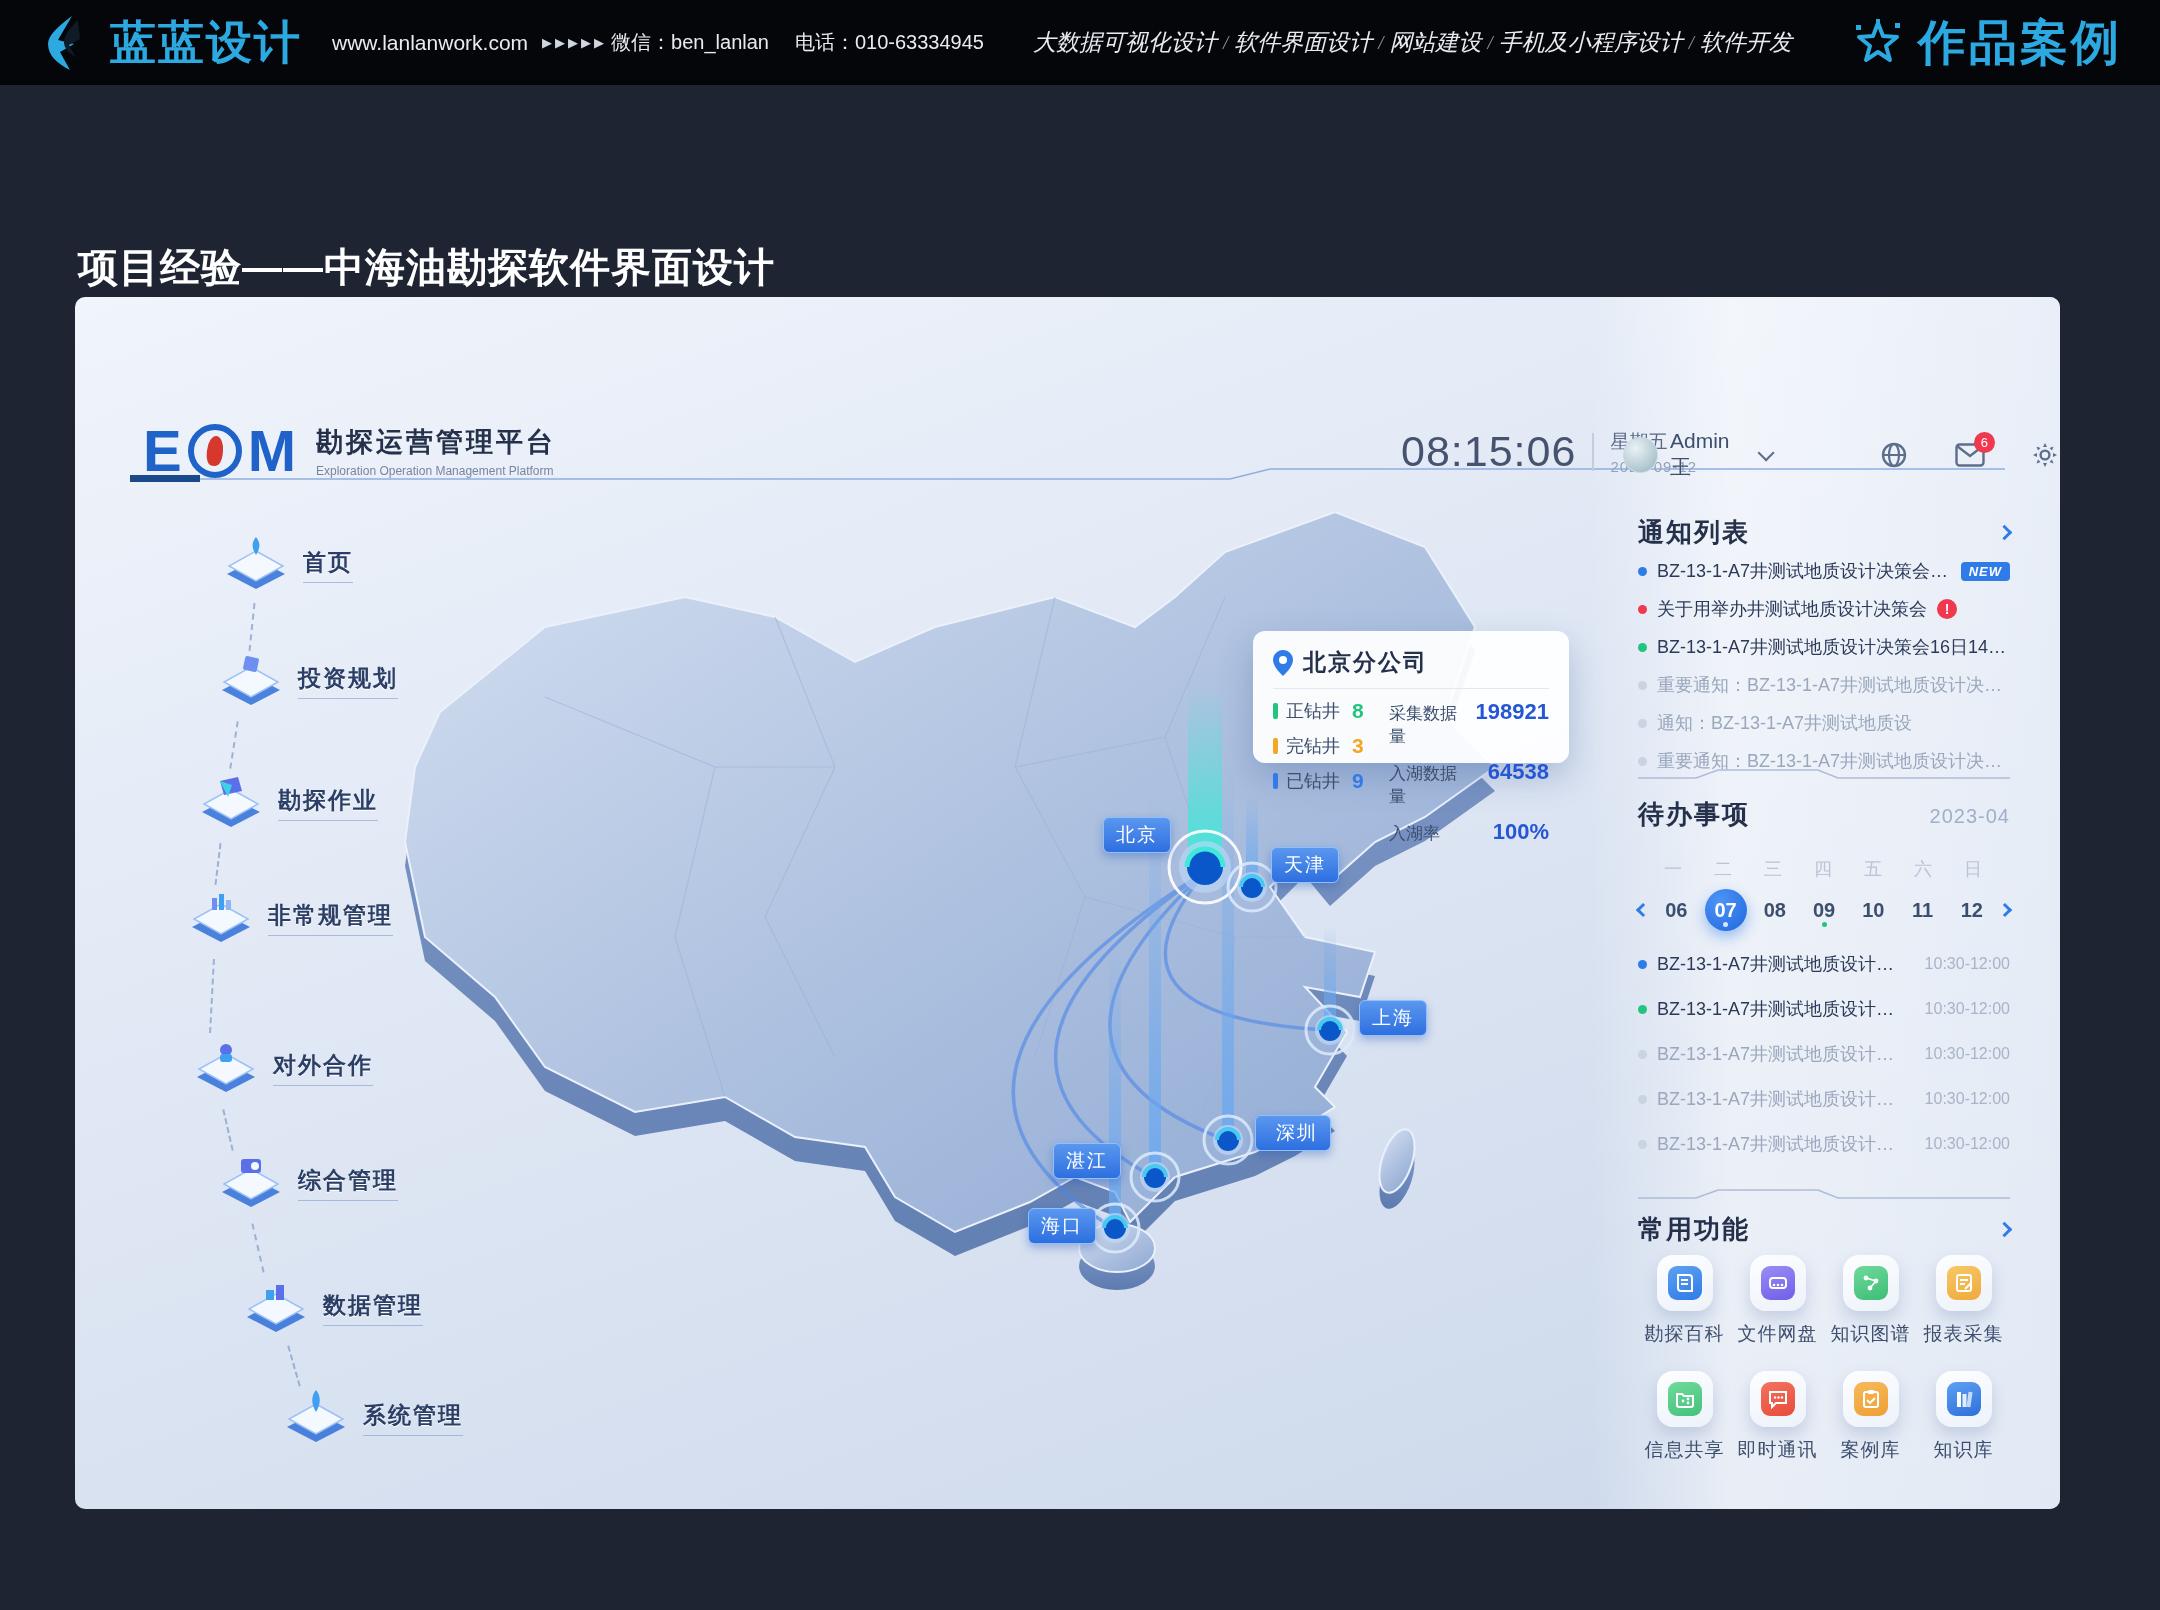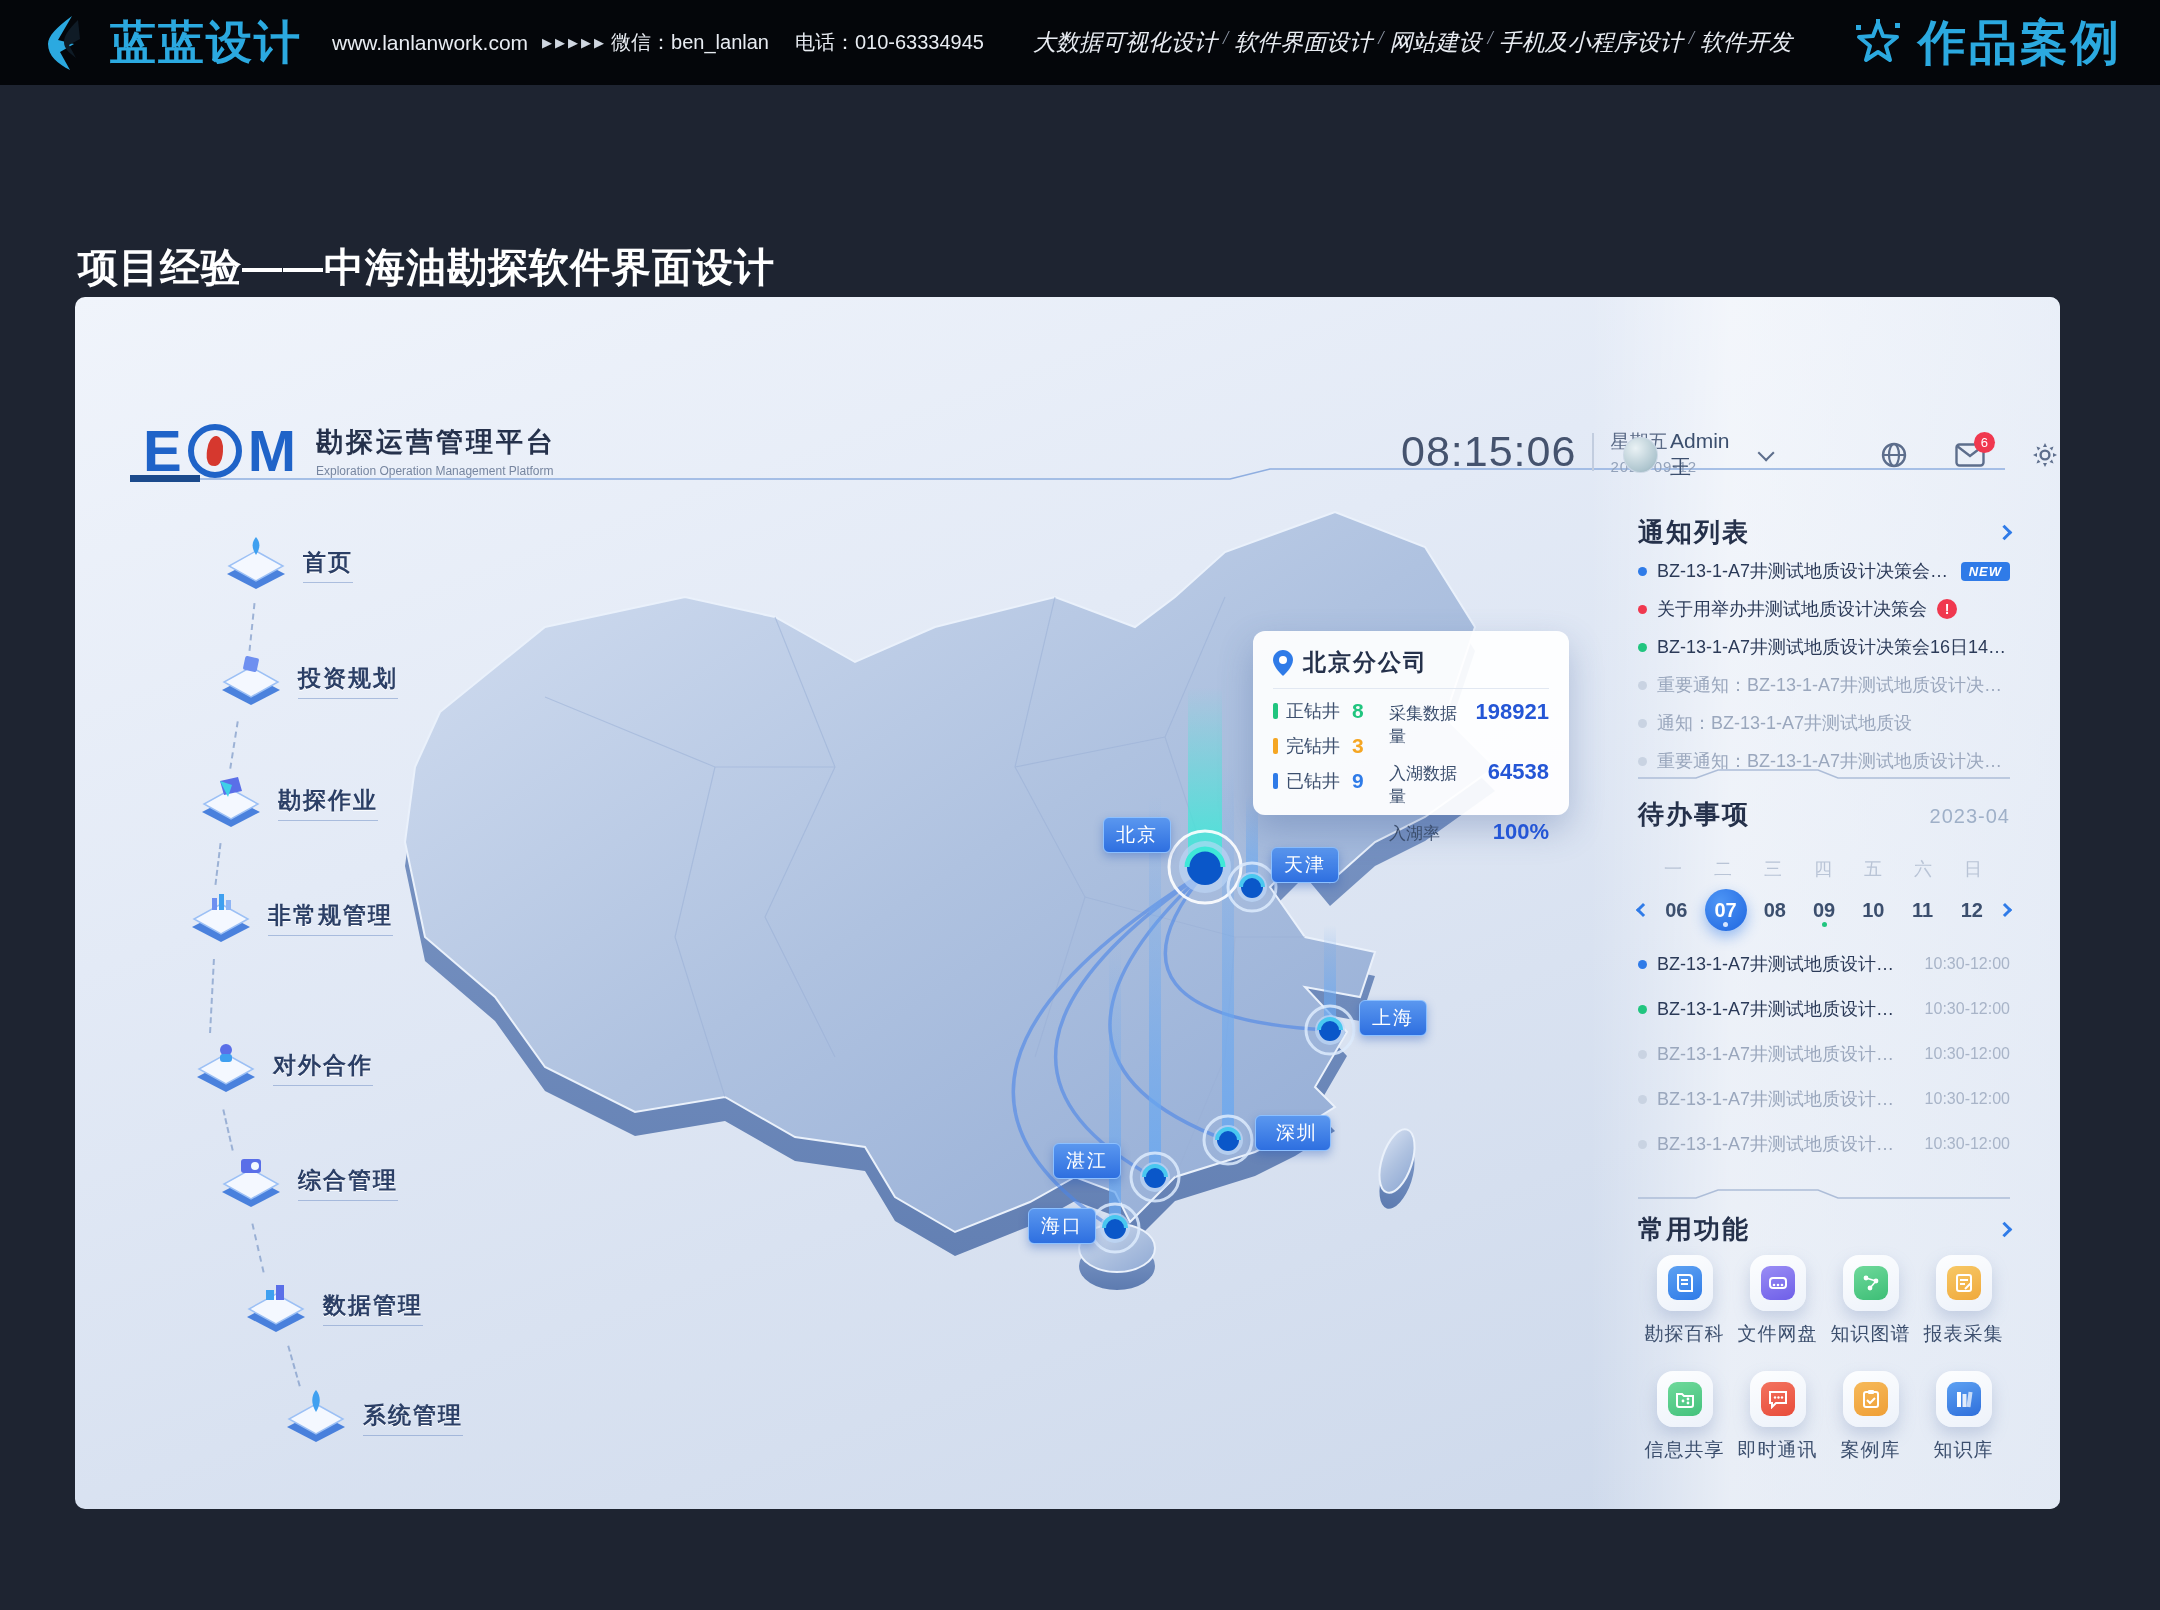--- a/index.html
+++ b/index.html
@@ -13,21 +13,21 @@
   .abs{position:absolute;}
 
   
   .topbar{position:absolute;left:0;top:0;width:2160px;height:85px;background:#04060A;display:flex;align-items:center;padding:0 38px;}
   .brand{display:flex;align-items:center;gap:14px;}
   .brand-name{color:var(--brand-blue);font-size:46px;font-weight:bold;letter-spacing:2px;}
   .contact{margin-left:30px;display:flex;flex-direction:row;gap:4px;color:#E8ECF2;}
   .contact .row1{font-size:21px;display:flex;gap:14px;align-items:center;}
   .contact .arrows{font-size:13px;letter-spacing:3px;color:#cfd6e0;}
   .contact .row2{font-size:20px;display:flex;gap:26px;}
-  .sitenav{margin-left:auto;display:flex;gap:6px;color:#E8ECF2;font-size:23px;font-style:italic;font-family:"Liberation Serif","DejaVu Serif",serif;}
+  .sitenav{margin-left:auto;display:flex;align-items:center;gap:6px;color:#E8ECF2;font-size:23px;font-style:italic;font-family:"Liberation Serif","DejaVu Serif",serif;}
   .sitenav .sep{color:#8d96a5;font-size:19px;}
   .cases{margin-left:60px;display:flex;align-items:center;gap:14px;}
   .cases .label{color:var(--brand-blue);font-size:48px;font-weight:bold;letter-spacing:3px;text-align:center;}
 
   
   .page-title{position:absolute;left:78px;top:240px;color:#FFFFFF;font-size:40px;font-weight:bold;letter-spacing:1px;}
 
   
   .dash{position:absolute;left:75px;top:297px;width:1985px;height:1212px;border-radius:10px;overflow:hidden;
         background:linear-gradient(160deg,#F0F4FB 0%,#E3EAF6 35%,#CBD7EA 100%);}
@@ -58,21 +58,21 @@
 
   
   .snav{position:absolute;display:flex;align-items:center;gap:14px;cursor:pointer;}
   .snav .lbl{font-size:23px;font-weight:bold;color:#2B3F66;letter-spacing:2px;text-shadow:0 1px 0 #fff;white-space:nowrap;border-bottom:1px solid rgba(120,150,200,.55);padding-bottom:4px;}
   .conn{position:absolute;width:0;border-left:2px dashed #7E9AC8;opacity:.7;}
 
   
   .citypill{position:absolute;padding:4px 12px;border-radius:6px;background:linear-gradient(180deg,#5A97EF,#2E6FE0);border:1px solid #8CC0FF;color:#fff;font-size:19px;letter-spacing:2px;box-shadow:0 4px 10px rgba(30,80,180,.35);}
 
   
-  .popup{position:absolute;left:1178px;top:334px;width:316px;height:184px;background:rgba(255,255,255,.93);border-radius:12px;box-shadow:0 14px 34px rgba(60,90,150,.3);padding:16px 20px 12px;}
+  .popup{position:absolute;left:1178px;top:334px;width:316px;height:132px;background:rgba(255,255,255,.93);border-radius:12px;box-shadow:0 14px 34px rgba(60,90,150,.3);padding:16px 20px 12px;}
   .popup .hd{display:flex;align-items:center;gap:10px;}
   .popup .hd .t{font-size:23px;font-weight:bold;color:#25314B;letter-spacing:2px;}
   .popup hr{border:none;border-top:1px solid #E2E8F2;margin:10px 0 10px;}
   .popup .grid{display:flex;justify-content:space-between;}
   .wellcol,.statcol{display:flex;flex-direction:column;gap:11px;}
   .wrow{display:flex;align-items:center;gap:8px;font-size:18px;color:#3C4F6E;}
   .wbar{width:5px;height:16px;border-radius:2px;}
   .wval{font-size:21px;font-weight:bold;margin-left:4px;}
   .srow{display:flex;align-items:baseline;gap:14px;font-size:17px;color:#3C4F6E;justify-content:space-between;width:160px;}
   .sval{font-size:22px;font-weight:bold;color:#2456D6;}

